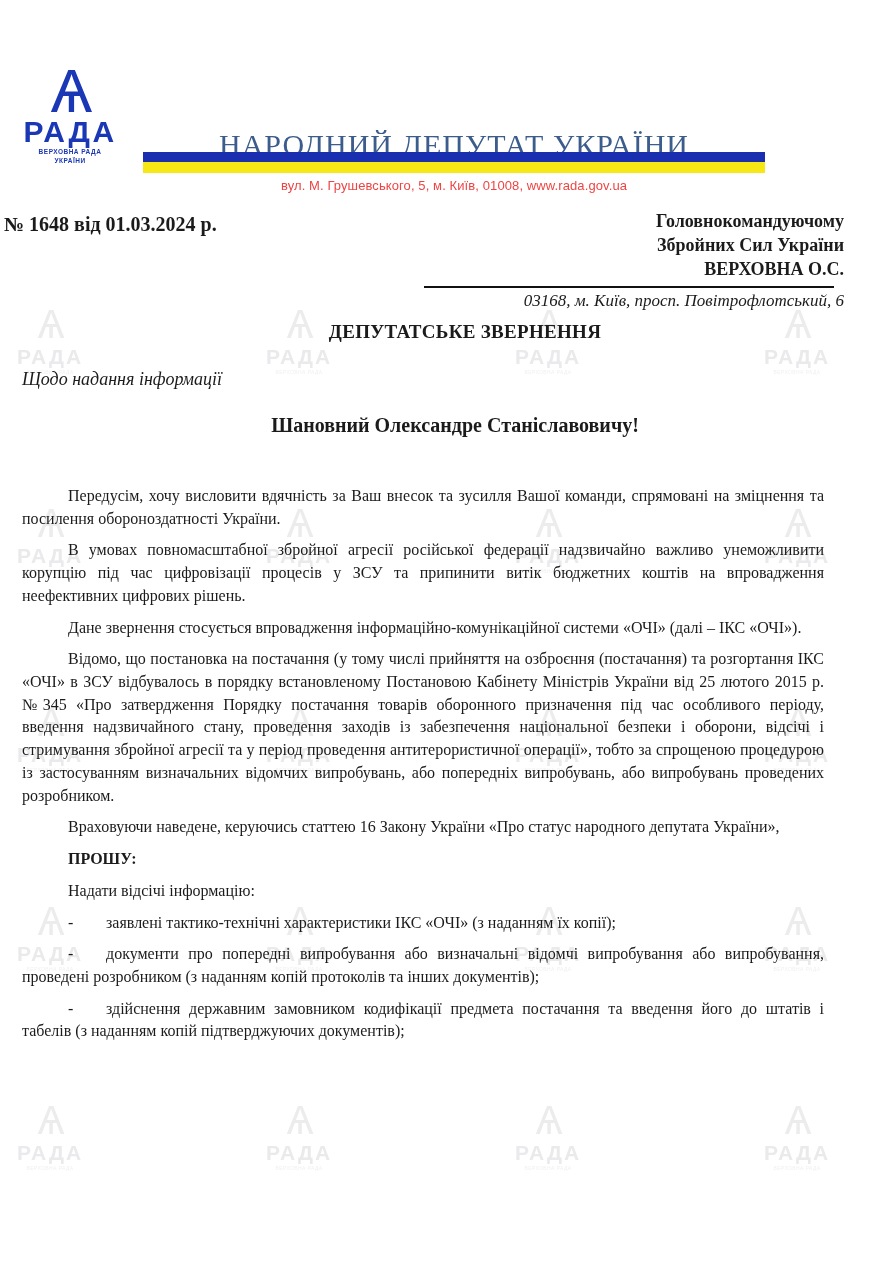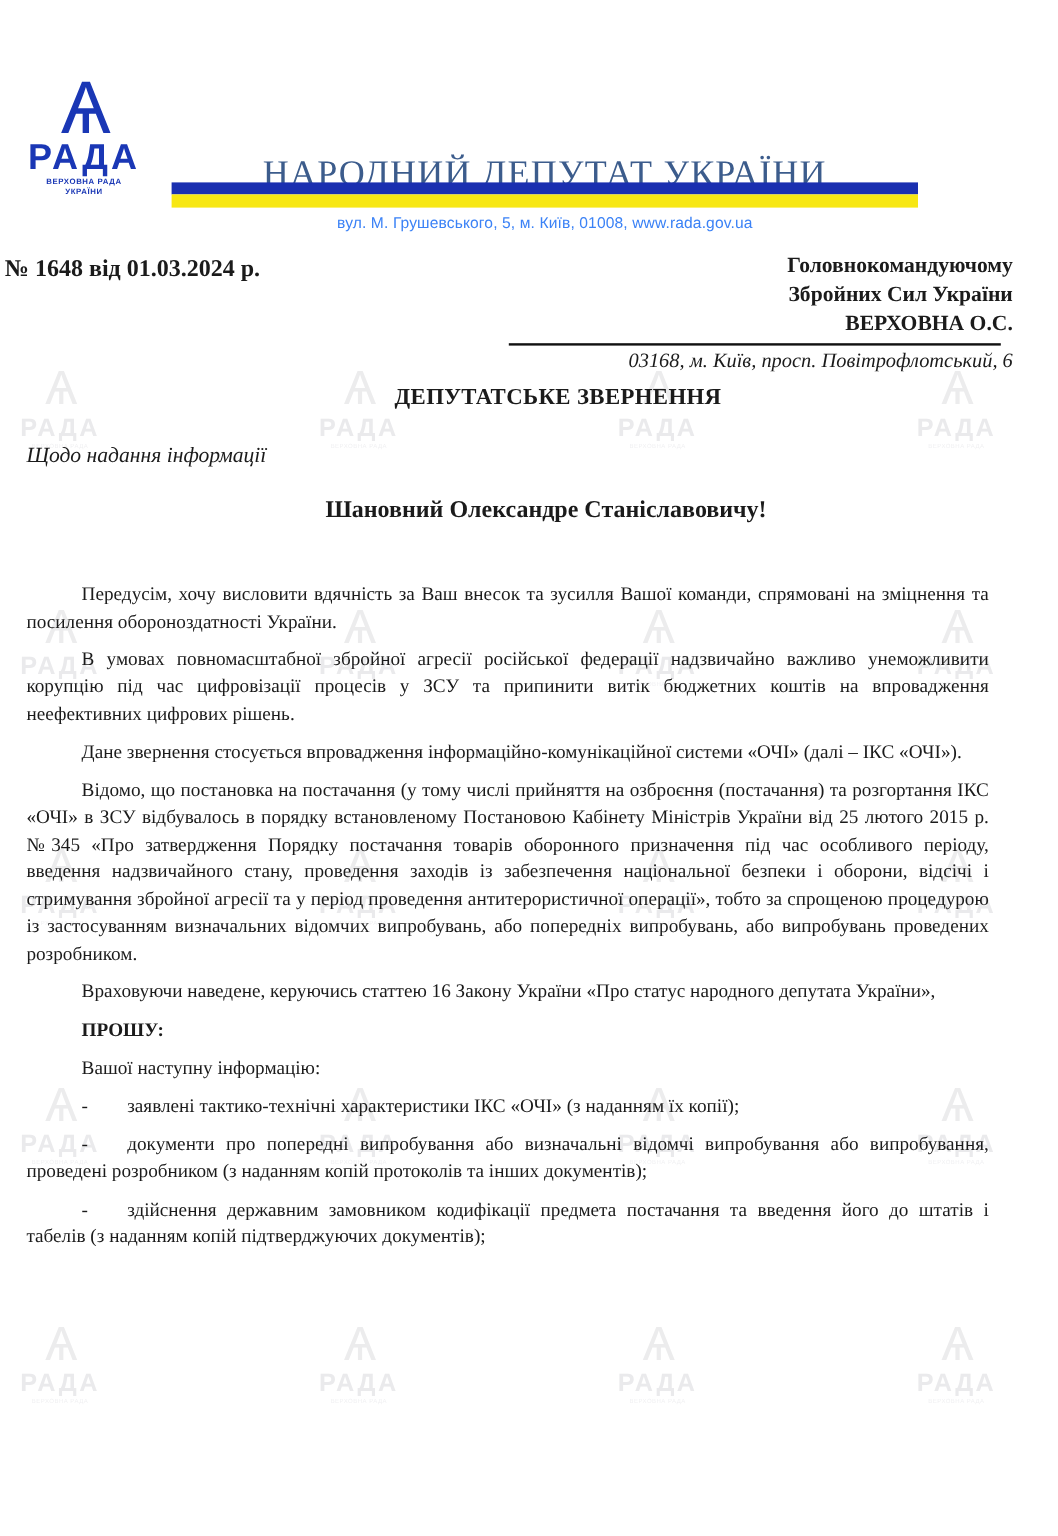--- a/index.html
+++ b/index.html
@@ -120,21 +120,21 @@
   .flag-blue { height: 10px; background: #1a2fb0; }
   .flag-yellow { height: 11px; background: #f7e714; }
   .addr-line {
     position: absolute;
     left: 143px;
     top: 178px;
     width: 622px;
     text-align: center;
     font-family: "Liberation Sans", sans-serif;
     font-size: 13px;
-    color: #3b82f6;
+    color: #ef4444;
     letter-spacing: .1px;
   }
 
   
   .ref-row {
     position: relative;
     height: 110px;
     padding: 0 38px;
   }
   .doc-ref {
@@ -371,21 +371,21 @@
     <div class="salutation">Шановний Олександре Станіславовичу!</div>
 
     <div class="body">
       <p class="first">Передусім, хочу висловити вдячність за Ваш внесок та зусилля Вашої команди, спрямовані на зміцнення та посилення обороноздатності України.</p>
       <p>В умовах повномасштабної збройної агресії російської федерації надзвичайно важливо унеможливити корупцію під час цифровізації процесів у ЗСУ та припинити витік бюджетних коштів на впровадження неефективних цифрових рішень.</p>
       <p>Дане звернення стосується впровадження інформаційно-комунікаційної системи «ОЧІ» (далі – ІКС «ОЧІ»).</p>
       <p>Відомо, що постановка на  постачання (у тому числі прийняття на озброєння (постачання) та розгортання ІКС «ОЧІ» в ЗСУ відбувалось в порядку встановленому Постановою Кабінету Міністрів України від 25 лютого 2015 р. №345 «Про затвердження Порядку постачання товарів оборонного призначення під час особливого періоду, введення надзвичайного стану, проведення заходів із забезпечення національної безпеки і оборони, відсічі і стримування збройної агресії та у період проведення антитерористичної операції», тобто за спрощеною процедурою із застосуванням визначальних відомчих випробувань, або попередніх випробувань, або випробувань проведених розробником.</p>
       <p>Враховуючи наведене, керуючись статтею 16 Закону України «Про статус народного депутата України»,</p>
 
       <p class="center-bold">ПРОШУ:</p>
-      <p class="lead-in">Вашої наступну інформацію:</p>
+      <p class="lead-in">Надати відсічі інформацію:</p>
 
       <p class="req-item">
         <span class="dash">-</span><span>заявлені  тактико-технічні характеристики ІКС «ОЧІ» (з наданням їх копії);</span>
       </p>
       <p class="req-item">
         <span class="dash">-</span><span>документи про попередні випробування або визначальні відомчі випробування або випробування, проведені розробником (з наданням копій протоколів та інших документів);</span>
       </p>
       <p class="req-item">
         <span class="dash">-</span><span>здійснення державним замовником кодифікації предмета постачання та введення його до штатів і табелів (з наданням копій підтверджуючих документів);</span>
       </p>

